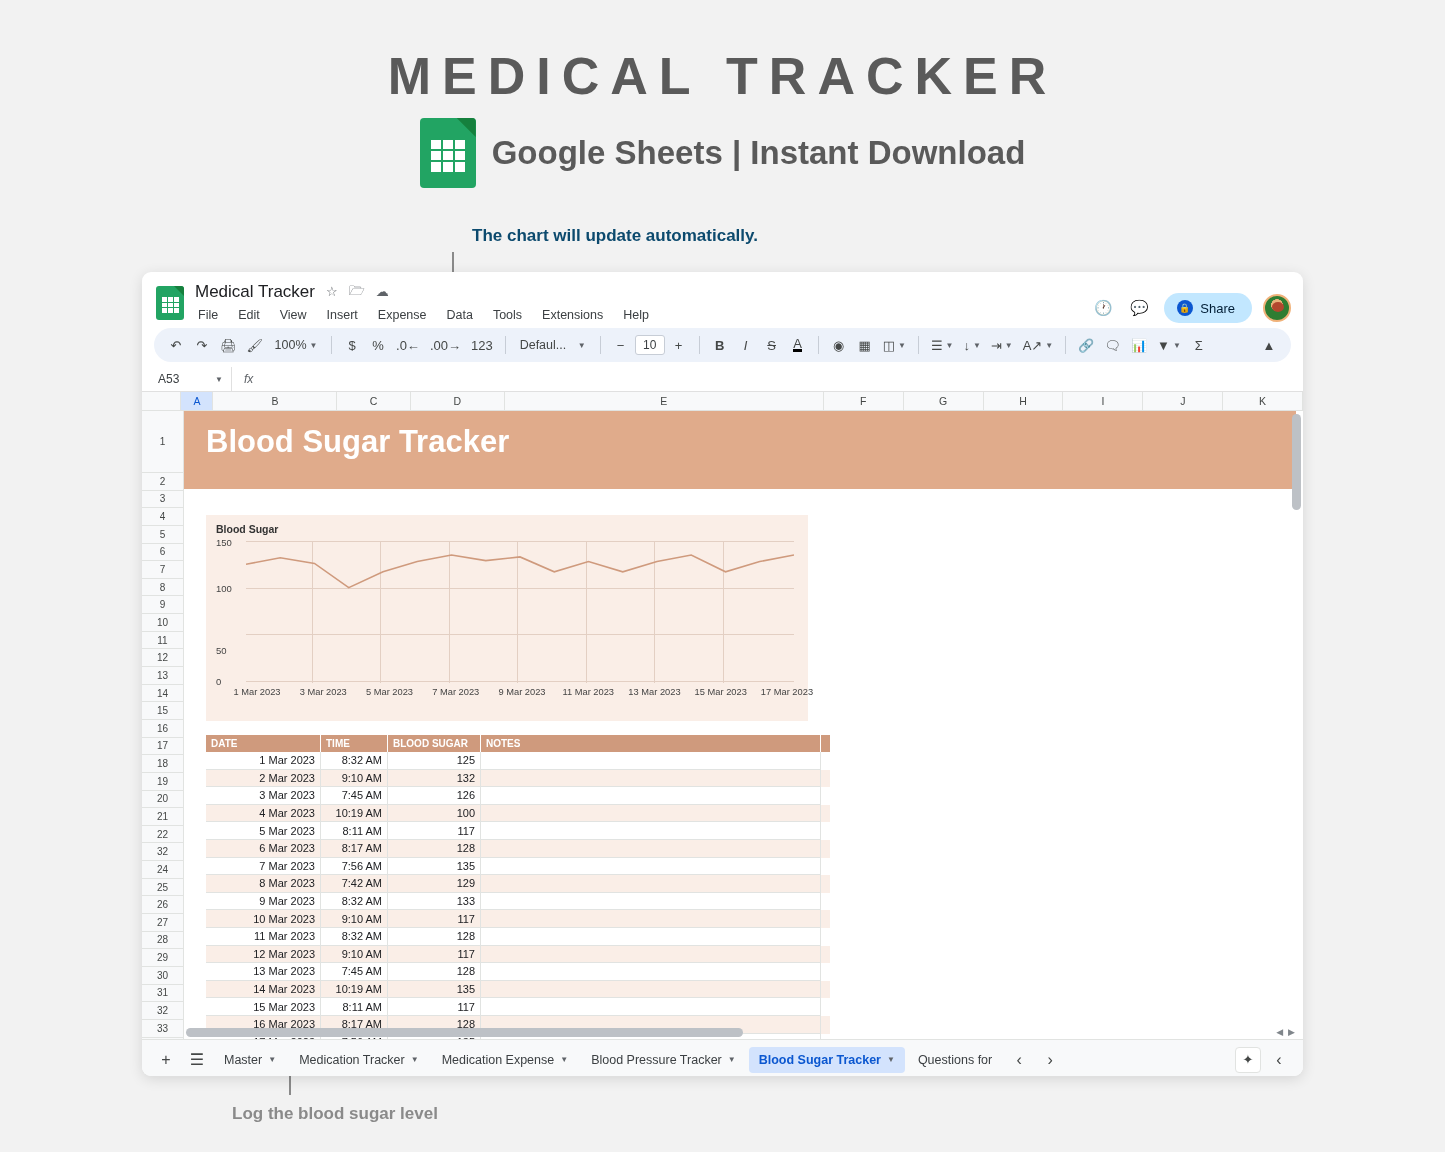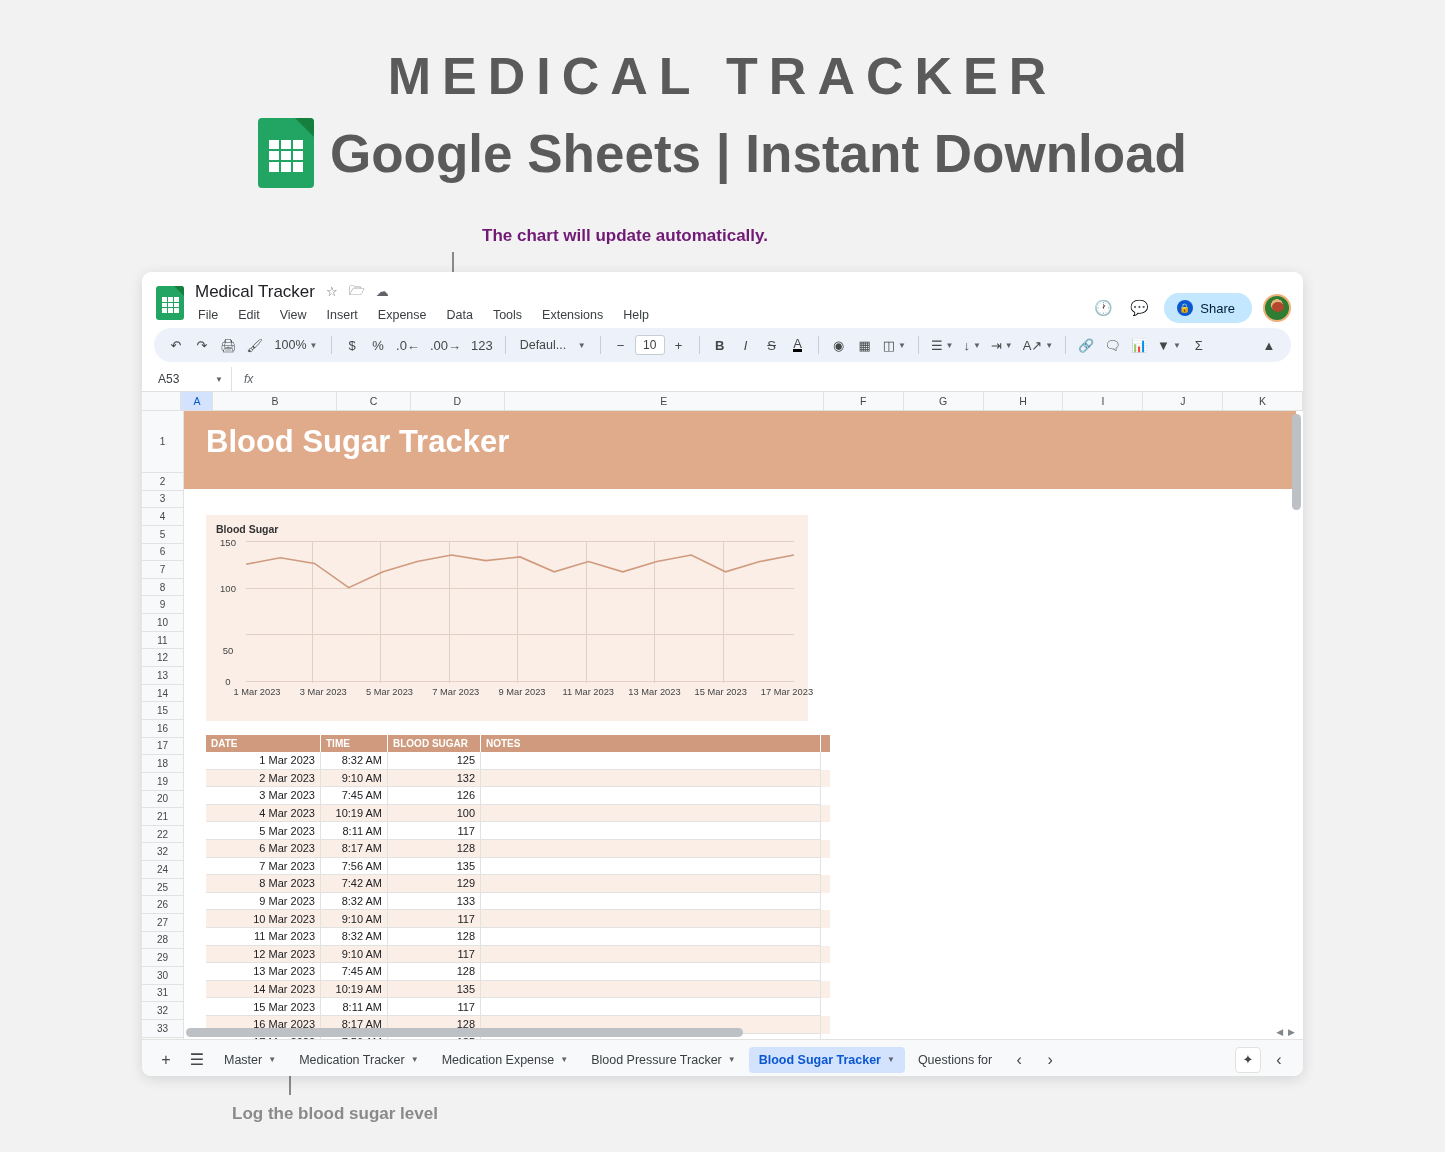--- a/index.html
+++ b/index.html
@@ -39,26 +39,26 @@
   }
   .sheets-logo .grid:after {
     content: ""; position: absolute; left: 0; top: 0; width: 34px; height: 32px;
     background:
       linear-gradient(to right, transparent 10px, #22a463 10px, #22a463 12px, transparent 12px),
       linear-gradient(to right, transparent 22px, #22a463 22px, #22a463 24px, transparent 24px),
       linear-gradient(to bottom, transparent 9px, #22a463 9px, #22a463 11px, transparent 11px),
       linear-gradient(to bottom, transparent 20px, #22a463 20px, #22a463 22px, transparent 22px);
   }
   .promo-sub-text {
-    font-size: 53px; font-weight: bold; color: #5a5a5a; letter-spacing: 0px;
+    font-size: 33px; font-weight: bold; color: #5a5a5a; letter-spacing: 0px;
   }
 
   .callout-top {
-    position: absolute; top: 226px; left: 10px; width: 1230px; text-align: center;
-    font-size: 17px; font-weight: bold; color: #701a75;
+    position: absolute; top: 226px; left: 0; width: 1230px; text-align: center;
+    font-size: 17px; font-weight: bold; color: #0c4a6e;
   }
   .callout-line-top {
     position: absolute; left: 452px; top: 252px; width: 2px; height: 254px;
     background: #8a8a8a;
   }
   .callout-bottom {
     position: absolute; top: 1104px; left: 232px;
     font-size: 17px; font-weight: bold; color: #8a8a8a;
   }
   .callout-line-bottom {
@@ -178,21 +178,21 @@
     display: flex; align-items: center; padding-left: 22px;
   }
   .banner2 { position: absolute; left: 0; top: 62px; width: 1112px; height: 16px; background: #e0ab8b; }
 
   .chartbox {
     position: absolute; left: 22px; top: 104px; width: 602px; height: 206px;
     background: #faeee7; padding: 8px 10px 4px 10px;
   }
   .chart-title { font-size: 10.5px; font-weight: bold; color: #333; }
   .chart-area { position: relative; margin-top: 6px; height: 162px; }
-  .ylabel { position: absolute; left: 0; font-size: 9.5px; color: #444; text-align: center; width: 24px; }
+  .ylabel { position: absolute; left: 0; font-size: 9.5px; color: #444; text-align: left; width: 24px; }
   .plot { position: absolute; left: 30px; right: 4px; top: 0; bottom: 20px; }
   .gridline { position: absolute; left: 0; right: 0; height: 1px; background: #e3cfc3; }
   .vline { position: absolute; top: 0; bottom: 0; width: 1px; background: #e3cfc3; }
   .xlabels { position: absolute; left: 30px; right: 0; bottom: 0; height: 16px; }
   .xlabel { position: absolute; font-size: 9.3px; color: #444; transform: translateX(-50%); white-space: nowrap; }
 
   .table { position: absolute; left: 22px; top: 324px; width: 624px; font-size: 11px; }
   .thead { display: flex; height: 17px; background: #cf9a7d; color: #fff; font-size: 10px; font-weight: bold; }
   .th { border-right: 1px solid #fff; padding: 2px 5px; display: flex; align-items: center; }
   .trow { display: flex; height: 17.6px; }

